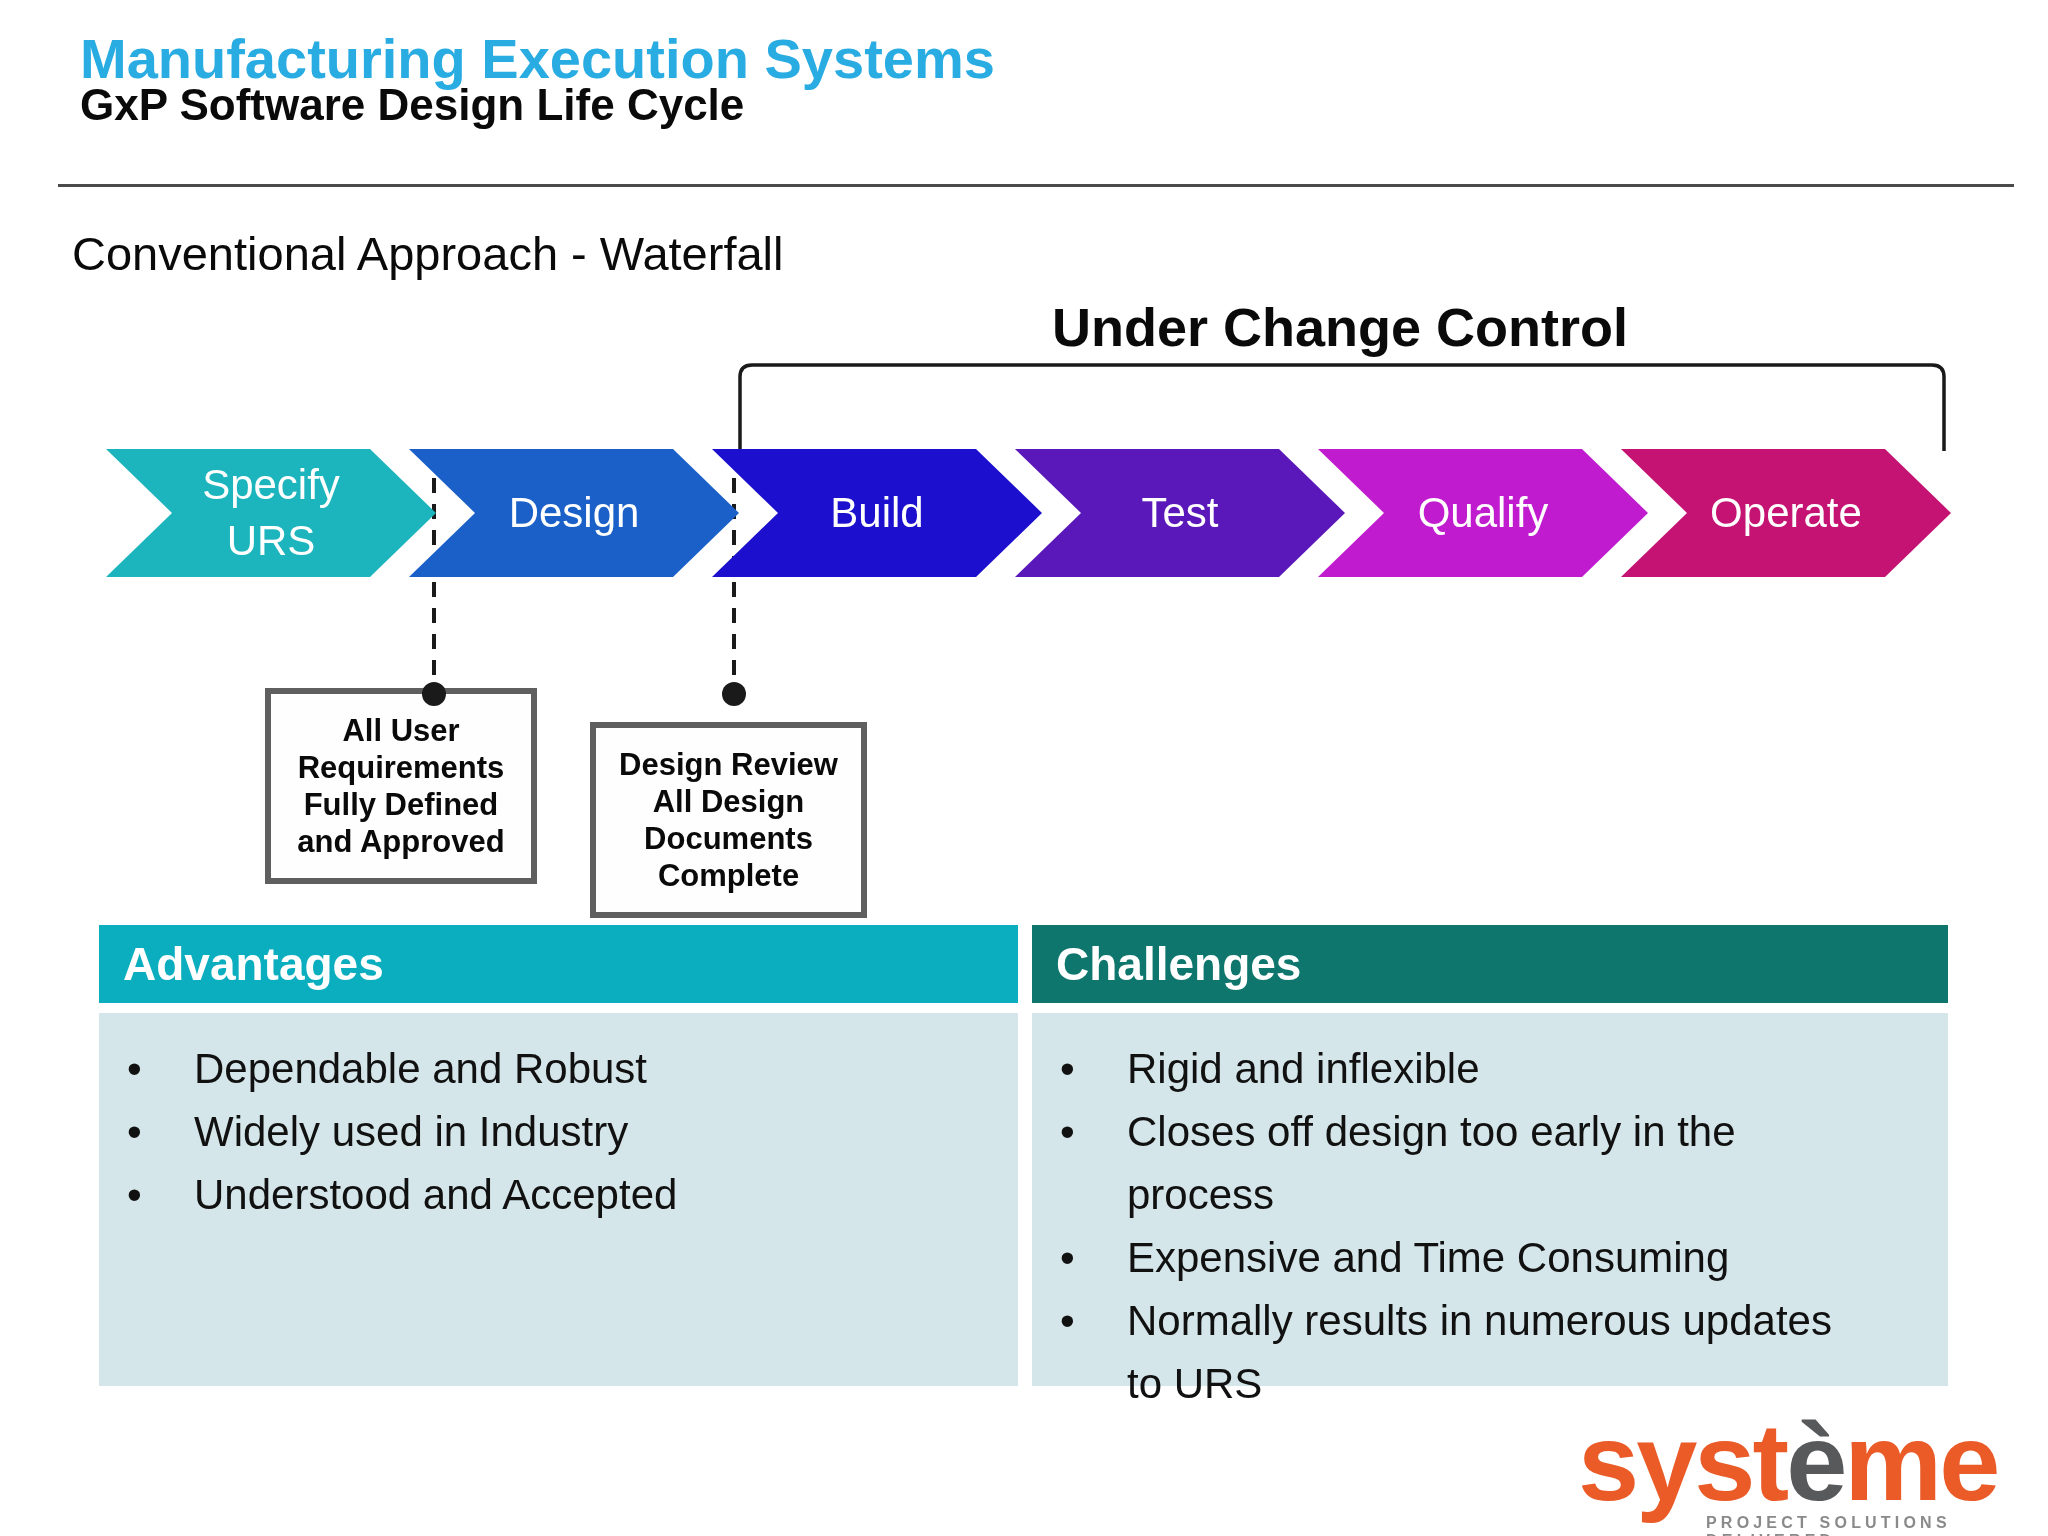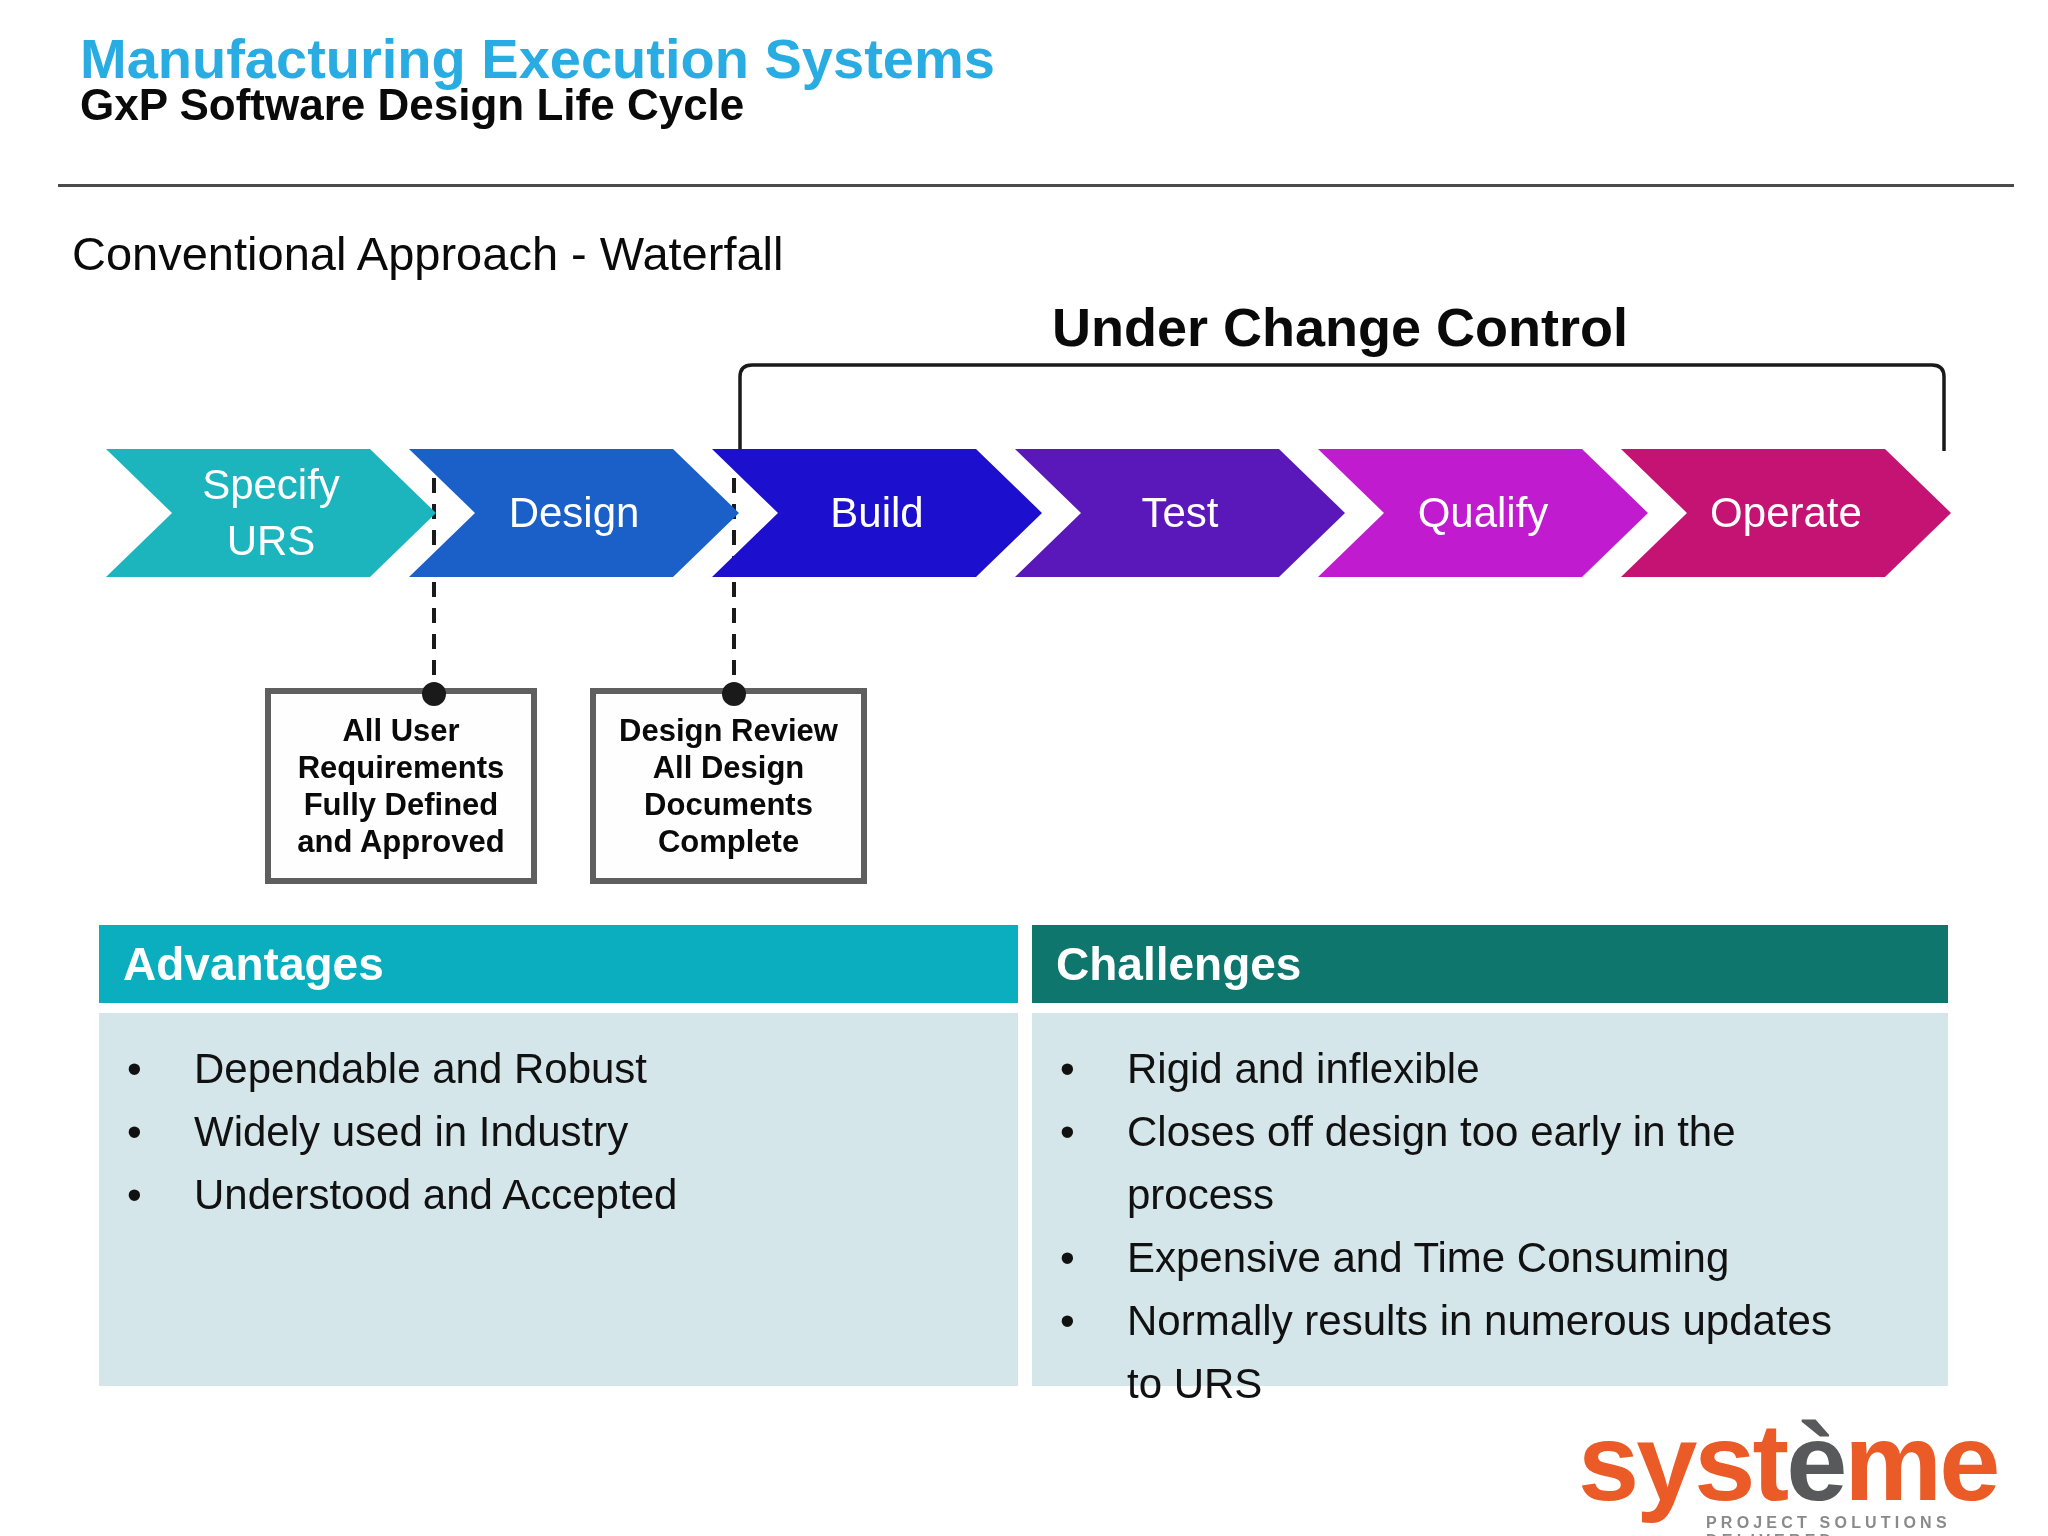--- a/index.html
+++ b/index.html
@@ -24,21 +24,21 @@
   .chevron{position:absolute;top:0;height:128px;width:330px;display:flex;align-items:center;justify-content:center;
            clip-path:polygon(0% 0%, 80% 0%, 100% 50%, 80% 100%, 0% 100%, 20% 50%);}
   .chevron .label{color:#ffffff;font-size:42px;line-height:56px;text-align:center;white-space:pre-line;}
   .chevron.first .label{max-width:185px;}
 
   
   .callout{position:absolute;z-index:5;background:#fefefe;border:6px solid #5f5f5f;
            display:flex;align-items:center;justify-content:center;text-align:center;
            font-size:31px;font-weight:bold;line-height:37px;color:#0a0a0a;white-space:pre-line;}
   #callout-1{left:265px;top:688px;width:260px;height:184px;}
-  #callout-2{left:590px;top:688px;width:265px;height:184px;}
+  #callout-2{left:590px;top:722px;width:265px;height:184px;}
 
   
   .table{position:absolute;left:99px;top:925px;width:1849px;z-index:2;display:flex;gap:14px;}
   .col{display:flex;flex-direction:column;}
   .col.left{width:919px;}
   .col.right{width:916px;}
   .col-header{height:78px;display:flex;align-items:center;padding-left:24px;box-sizing:border-box;
               color:#ffffff;font-size:46px;font-weight:bold;}
   .col-body{margin-top:10px;height:373px;box-sizing:border-box;padding-top:24px;}
   .col-body ul{list-style:none;margin:0;padding:0;}

